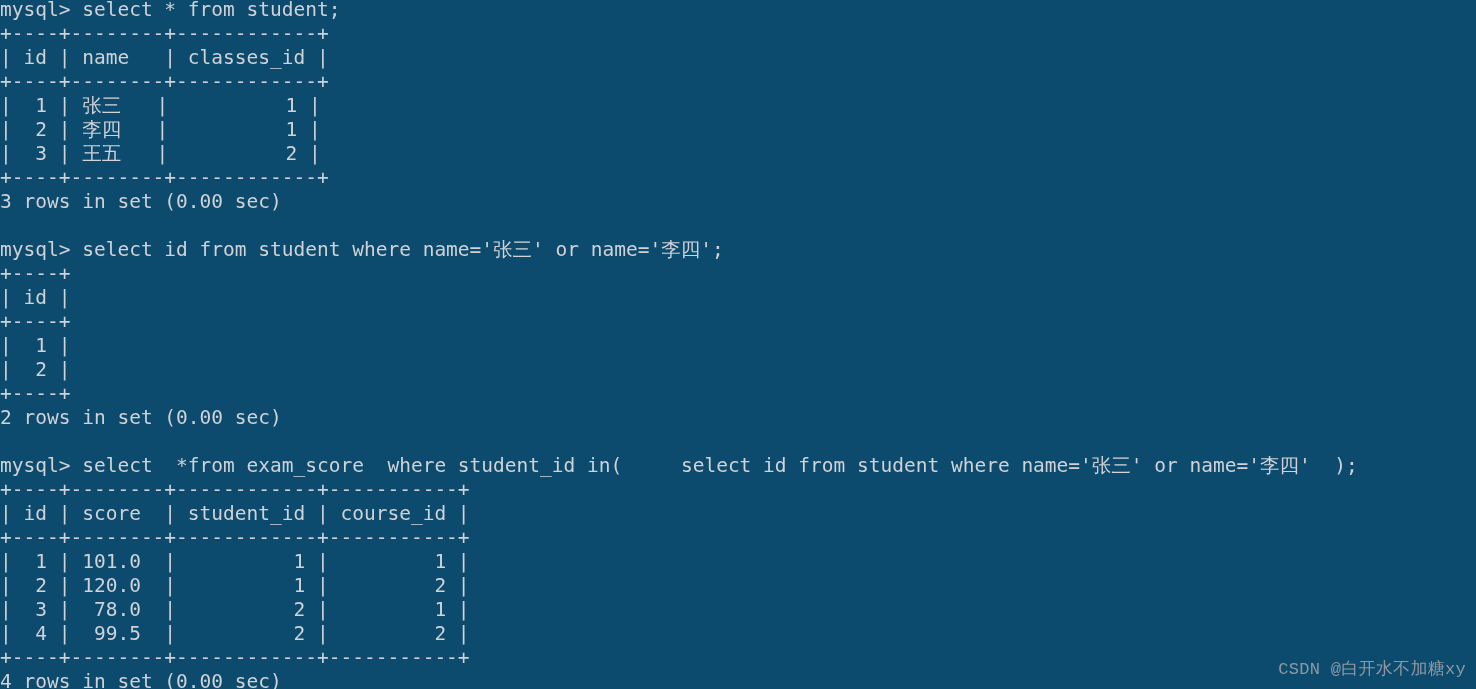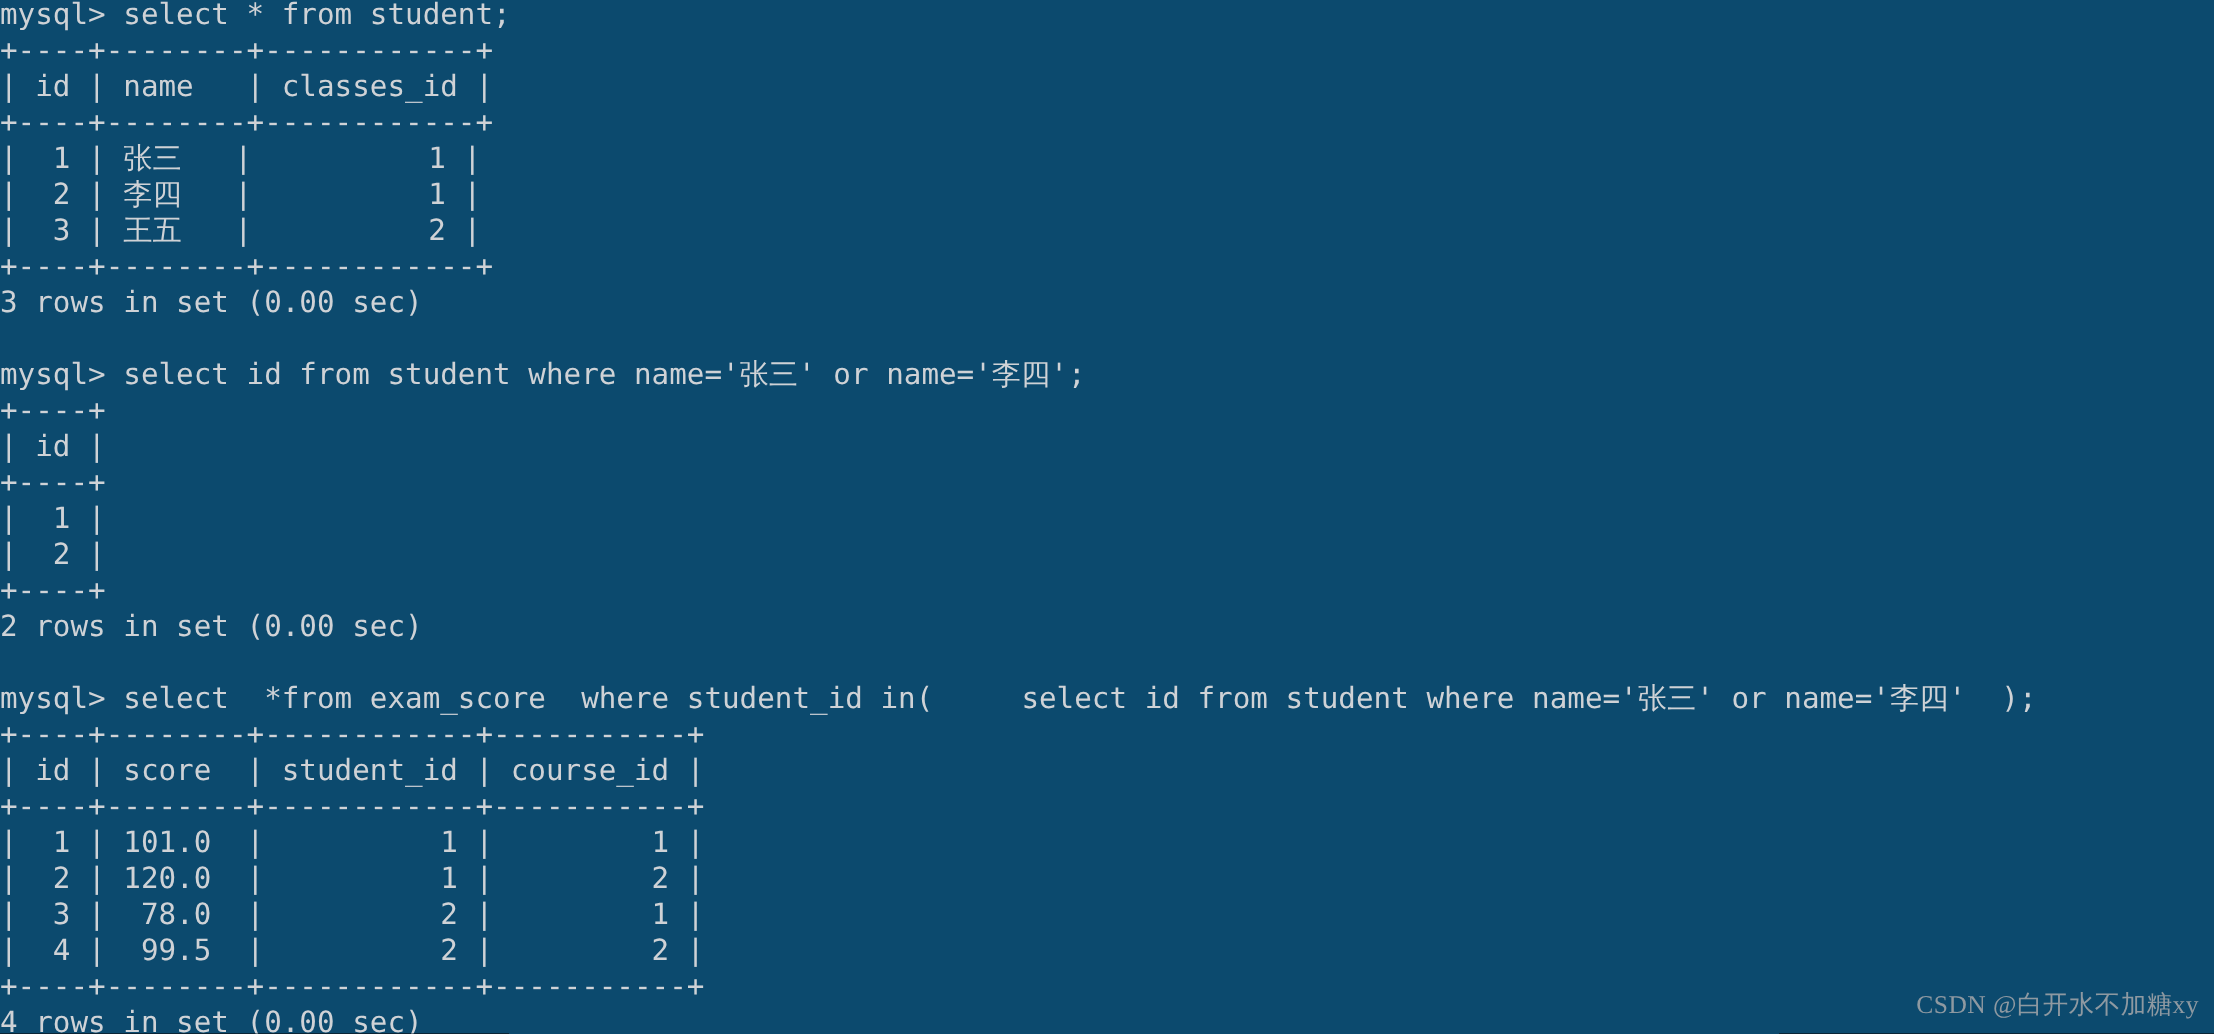--- a/index.html
+++ b/index.html
@@ -46,21 +46,21 @@
     display: block;
     height: 24px;
     white-space: pre;
     font-family: "DejaVu Sans Mono", "Liberation Mono", monospace;
   }
   .watermark {
     position: absolute;
     right: 10px;
     bottom: 9px;
     color: #9aa0a6;
-    font-family: Liberation Serif, serif;
+    font-family: Liberation Mono, monospace;
     font-size: 17px;
     line-height: 20px;
     letter-spacing: 0.3px;
     opacity: 0.92;
     white-space: pre;
   }
 </style>
 </head>
 <body>
 

